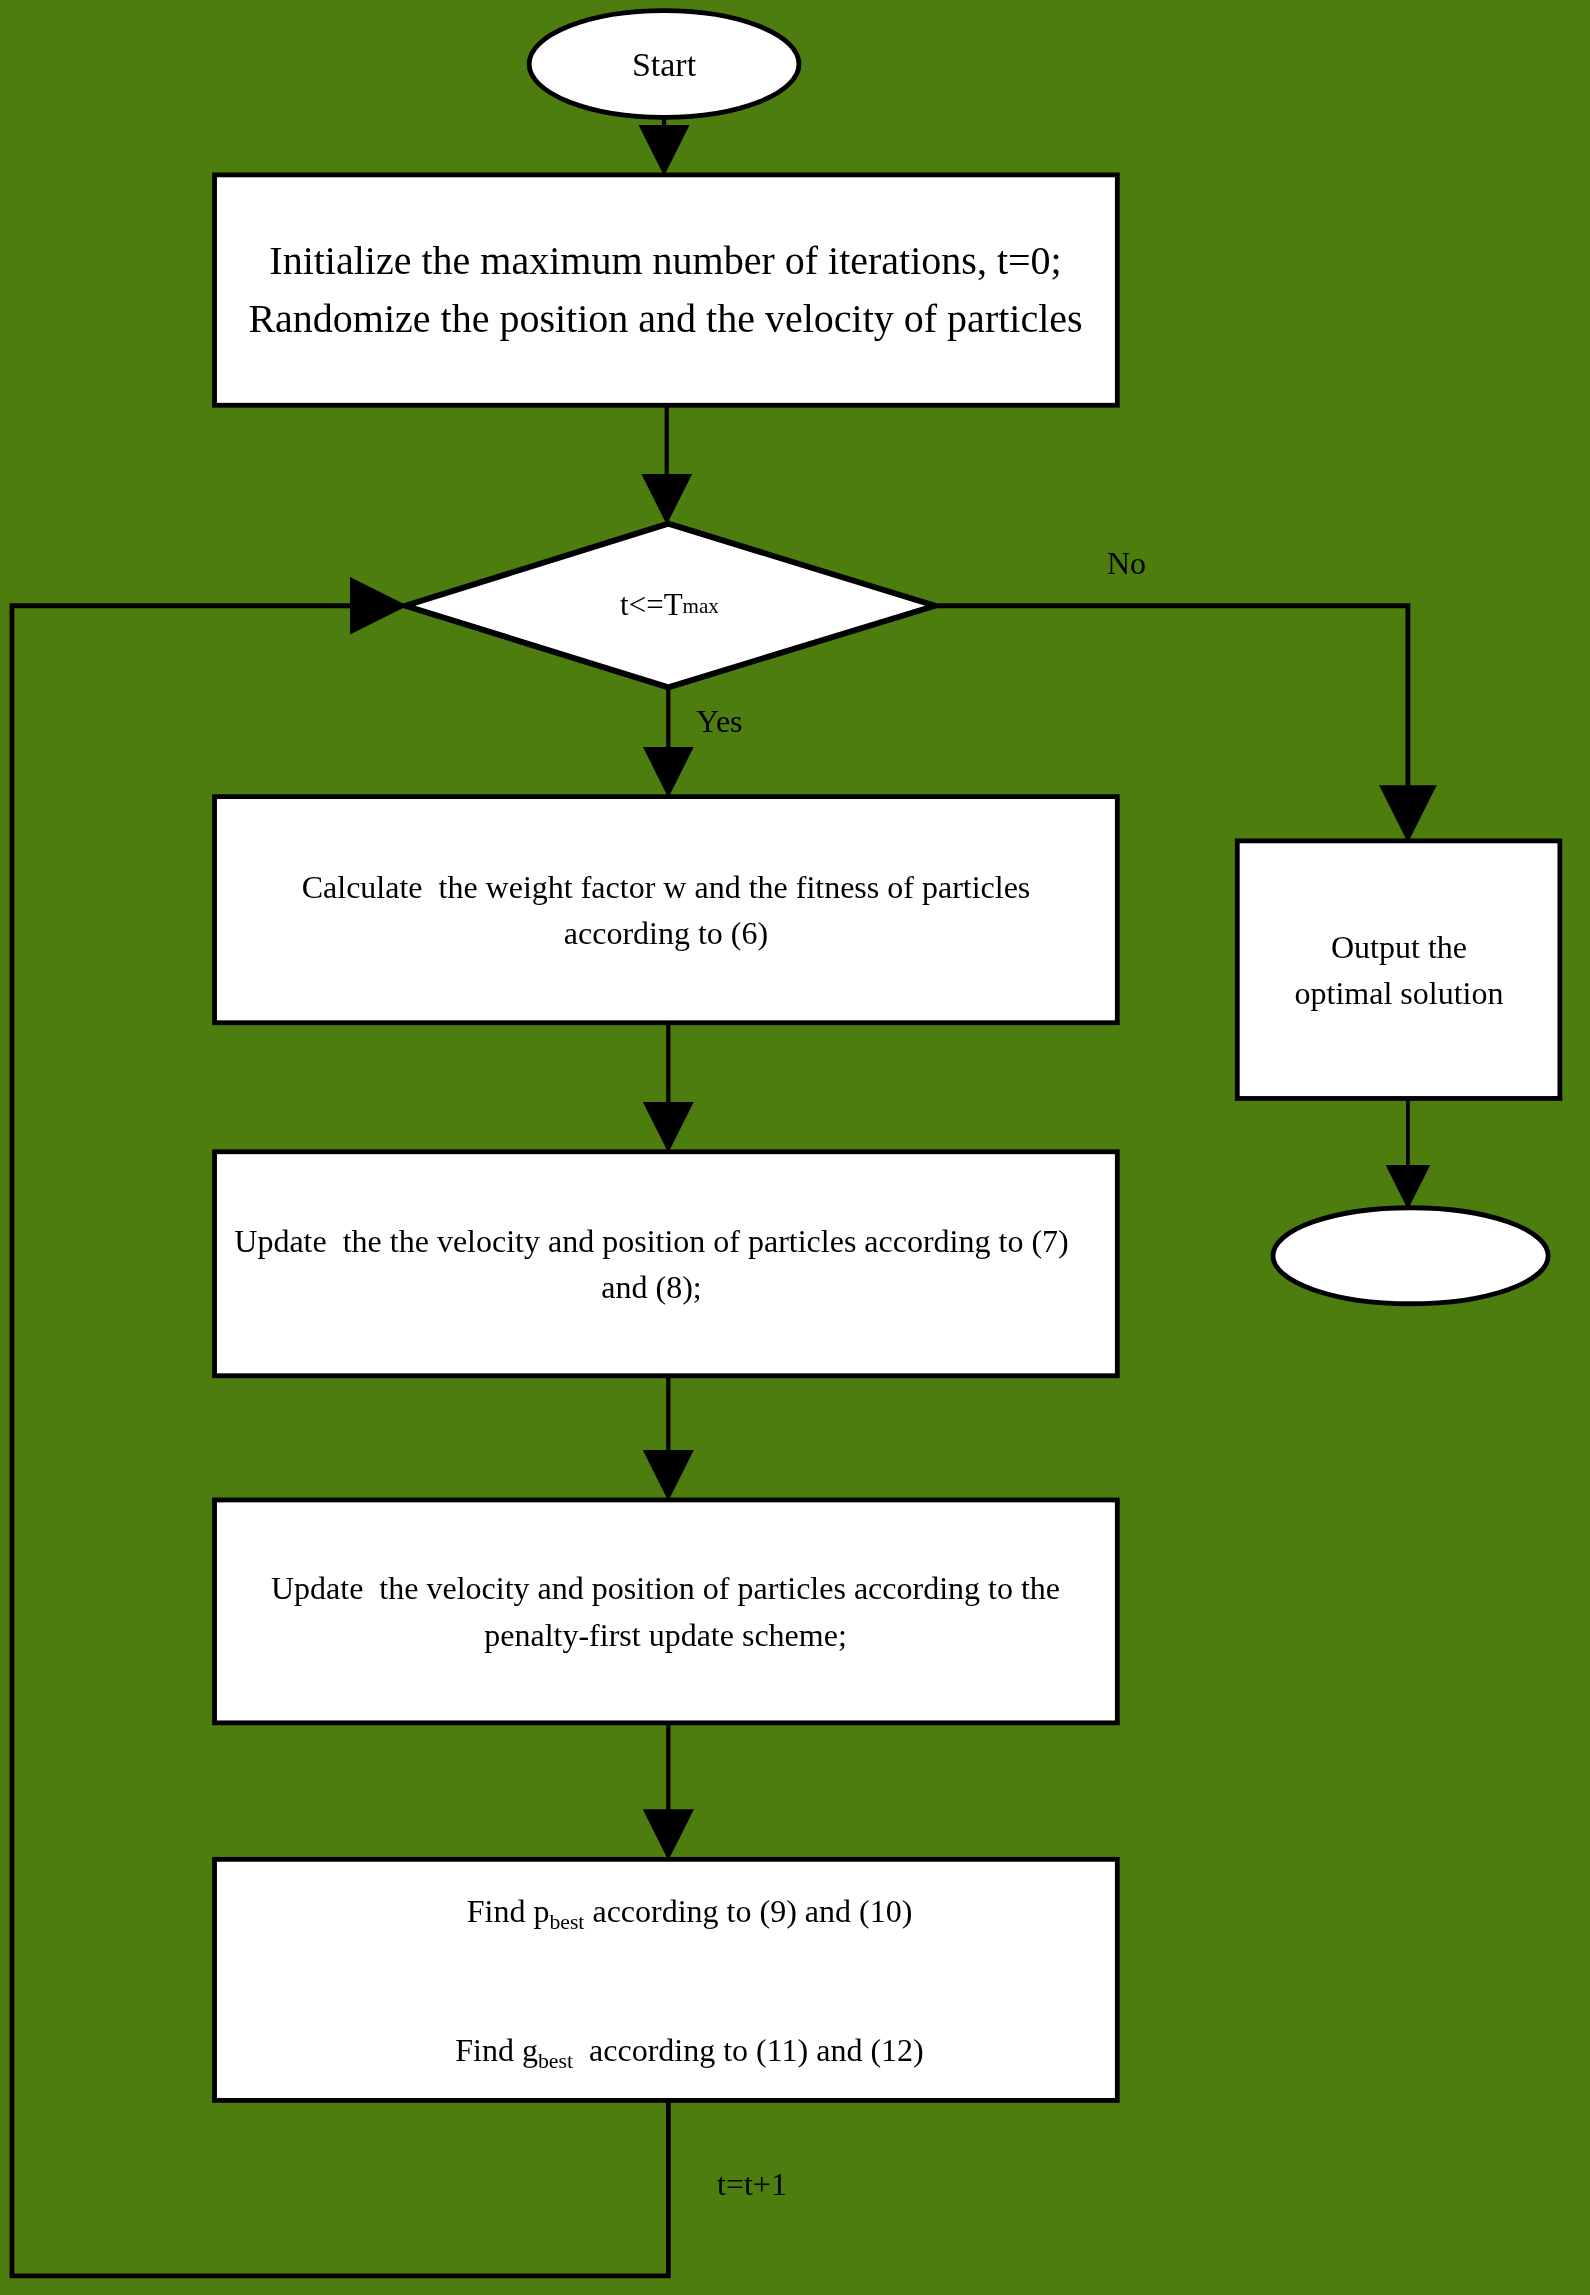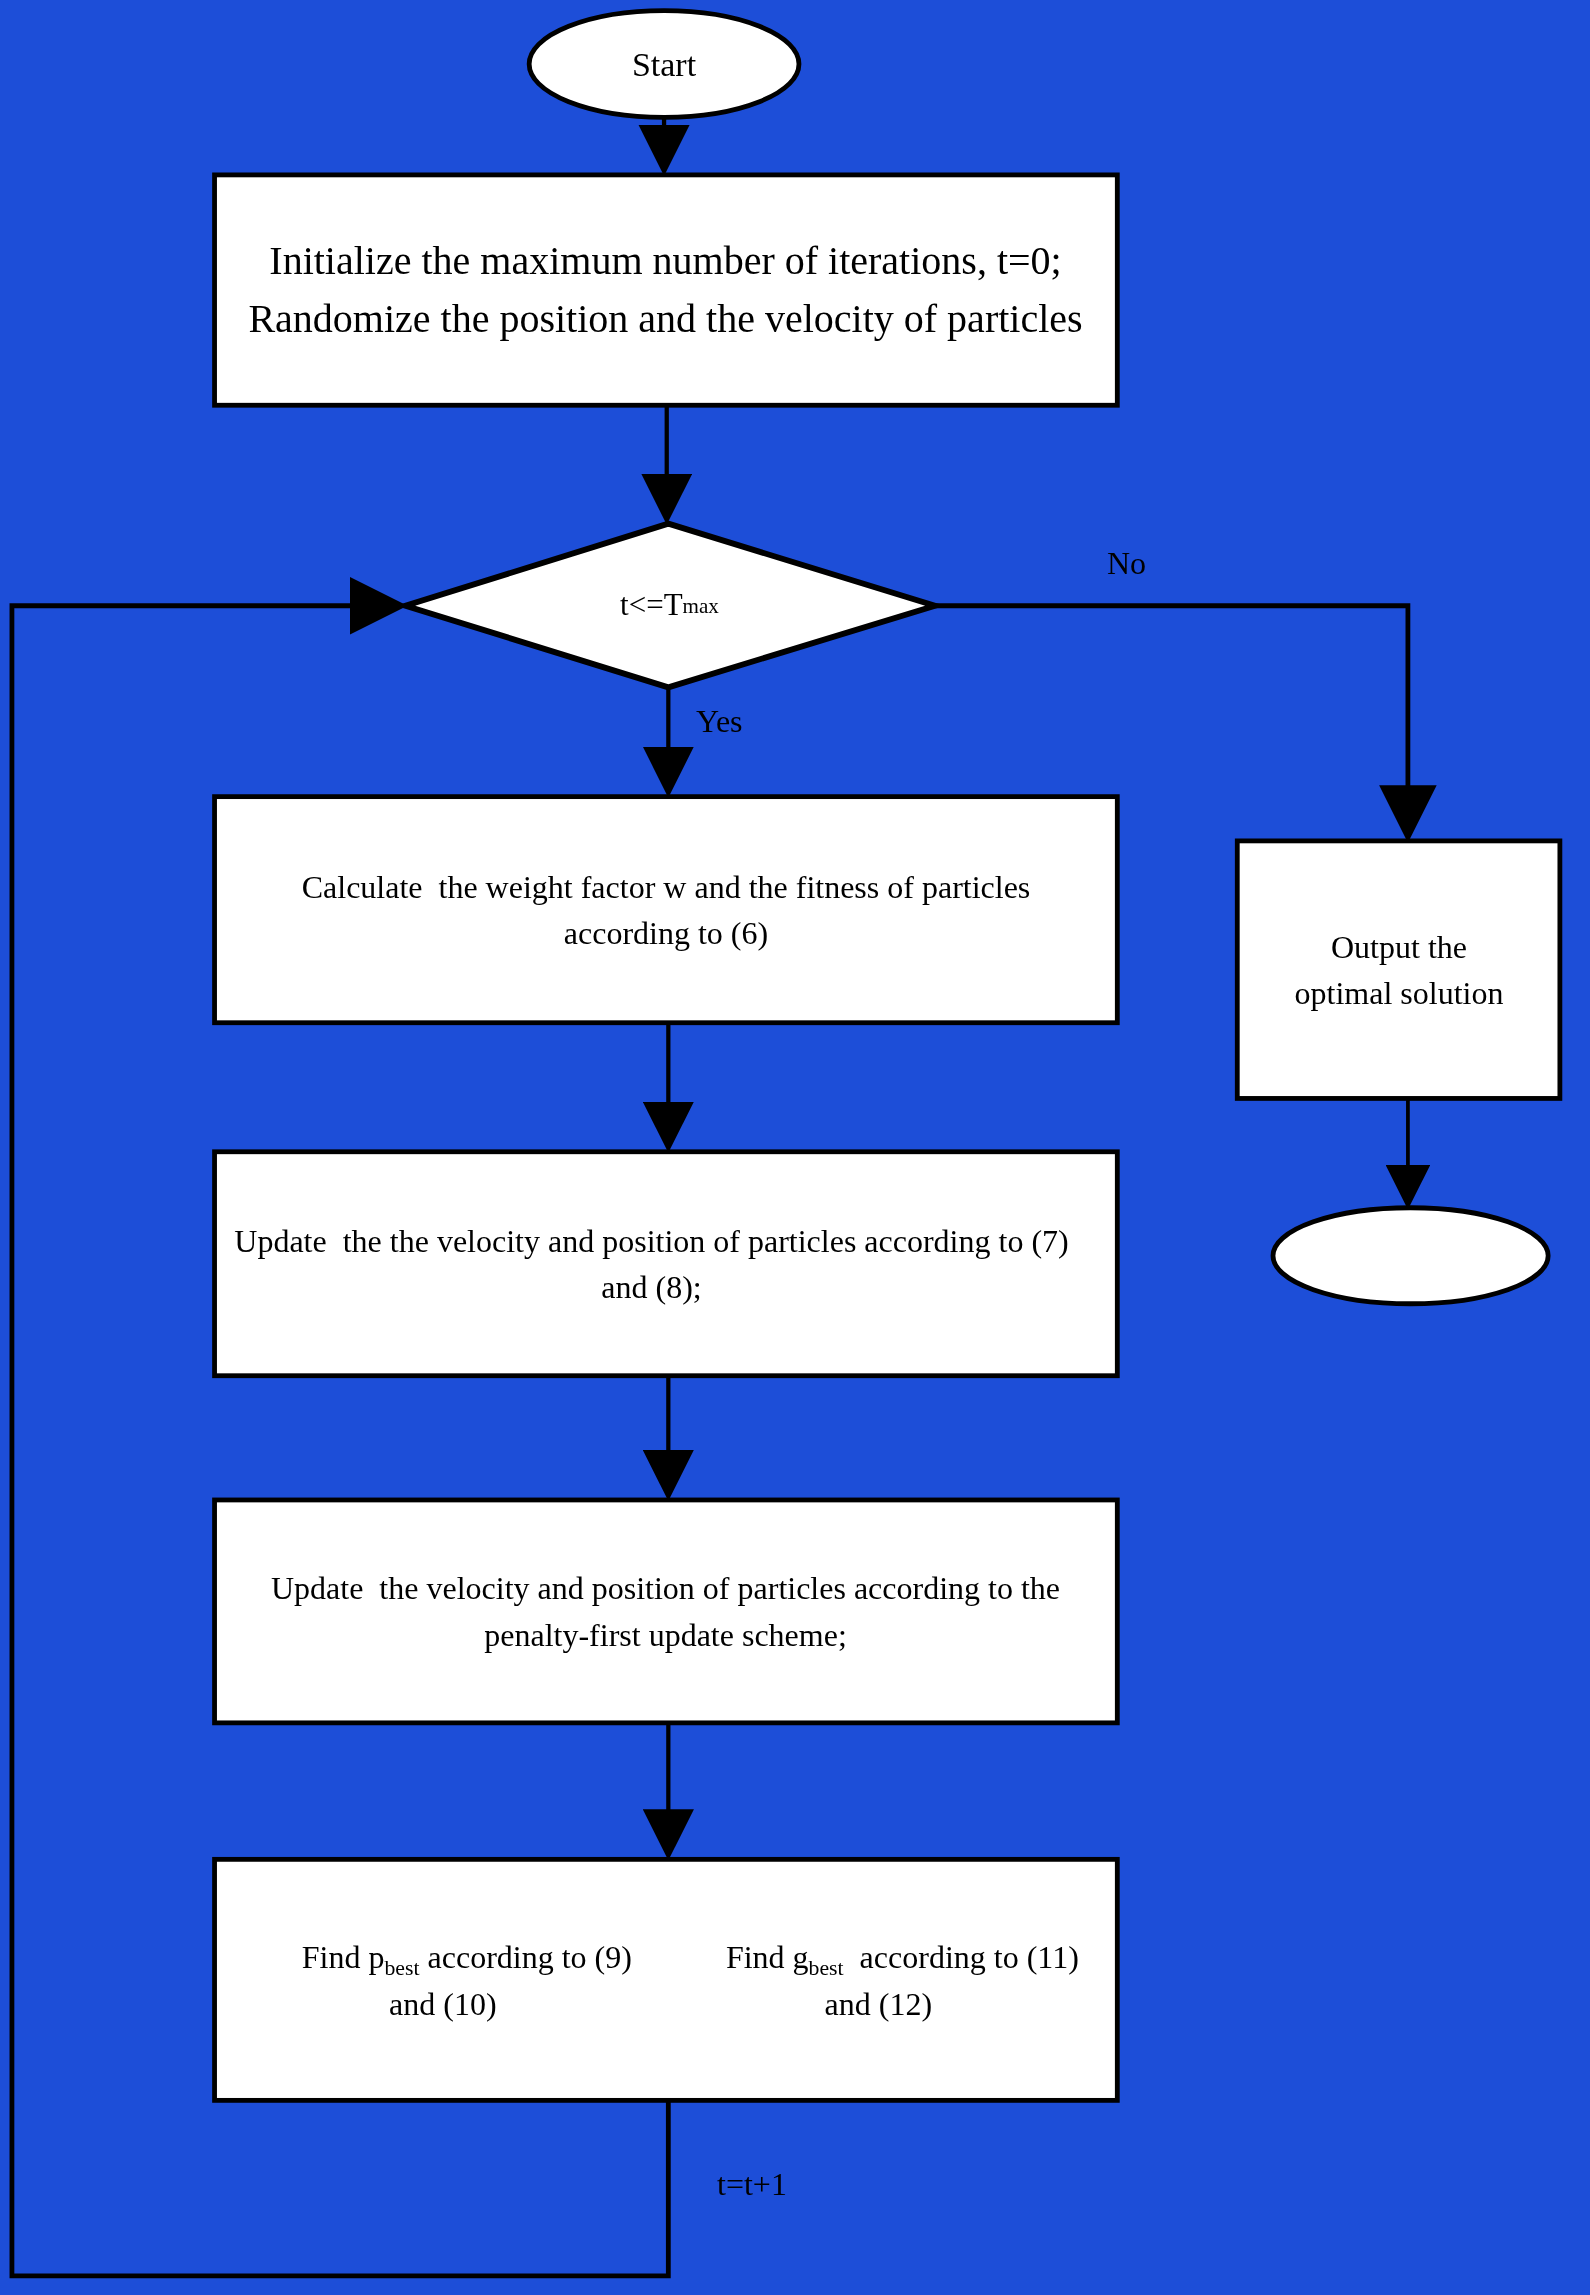--- a/index.html
+++ b/index.html
@@ -4,21 +4,21 @@
 <style>
   html, body {
     margin: 0;
     padding: 0;
     background: #ffffff;
   }
   #canvas {
     position: relative;
     width: 1591px;
     height: 2295px;
-    background: #1d4ed8;
+    background: #4d7c0f;
     font-family: "Liberation Serif", "DejaVu Serif", serif;
     color: #000000;
     overflow: hidden;
   }
   svg.layer {
     position: absolute;
     left: 0;
     top: 0;
     width: 1591px;
     height: 2295px;
@@ -105,21 +105,21 @@
   <div class="node-text" style="left:512px; top:576px; width:315px; height:59px; font-size:31px;">
     <span>t&lt;=T</span><span class="sub">max</span>
   </div>
 
   <div class="node-text" style="left:236px; top:797px; width:860px; height:226px; font-size:32px;">Calculate  the weight factor w and the fitness of particles according to (6)</div>
 
   <div class="node-text" style="left:216px; top:1152px; width:871px; height:224px; font-size:32px;">Update  the the velocity and position of particles according to (7) and (8);</div>
 
   <div class="node-text" style="left:230px; top:1500px; width:871px; height:223px; font-size:32px;">Update  the velocity and position of particles according to the penalty-first update scheme;</div>
 
-  <div class="node-text" style="left:230px; top:1860px; width:871px; height:241px; font-size:32px; flex-direction:row;">
+  <div class="node-text" style="left:230px; top:1860px; width:871px; height:241px; font-size:32px; flex-direction:column;">
     <div>
       <span>Find p</span><span class="sub">best</span><span> according to (9) and (10)</span>
     </div>
     <div>
       <span>Find g</span><span class="sub">best</span><span>  according to (11) and (12)</span>
     </div>
   </div>
 
   <div class="node-text" style="left:1243px; top:841px; width:312px; height:258px; font-size:32px;">Output the
 optimal solution</div>

